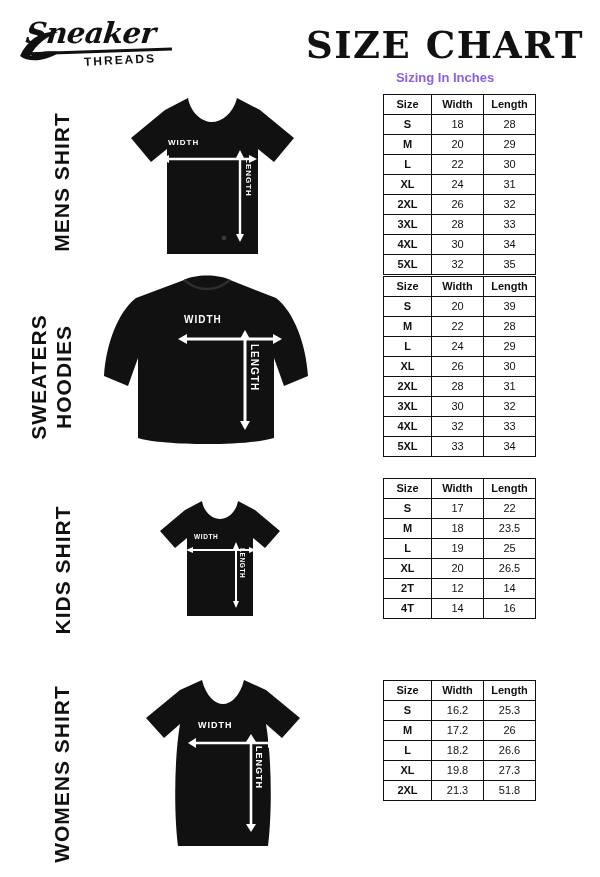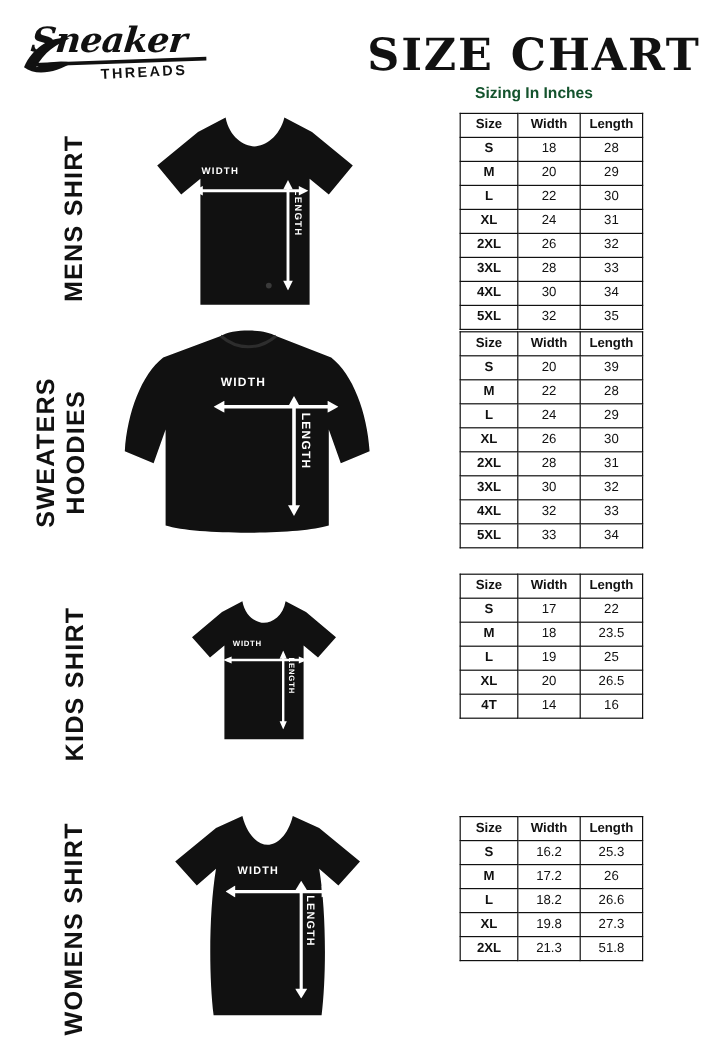--- a/index.html
+++ b/index.html
@@ -76,21 +76,21 @@
     letter-spacing: 1.5px;
     color: #111;
     line-height: 46px;
     white-space: nowrap;
   }
   .size-chart-sub {
     margin-top: 2px;
     font-family: "Liberation Sans", sans-serif;
     font-weight: bold;
     font-size: 13px;
-    color: #14532d;
+    color: #8b5cf6;
   }
 
   
   .section {
     position: absolute;
     left: 0;
     width: 600px;
   }
   .sec-label {
     position: absolute;
@@ -380,20 +380,25 @@
               <td>L</td>
               <td>19</td>
               <td>25</td>
             </tr>
           <tr>
               <td>XL</td>
               <td>20</td>
               <td>26.5</td>
             </tr>
           <tr>
+              <td>2T</td>
+              <td>12</td>
+              <td>14</td>
+            </tr>
+          <tr>
               <td>4T</td>
               <td>14</td>
               <td>16</td>
             </tr>
         </tbody>
       </table>
     </div>
   </div>
 
   <div class="section" style="top:666px;height:211px;">

